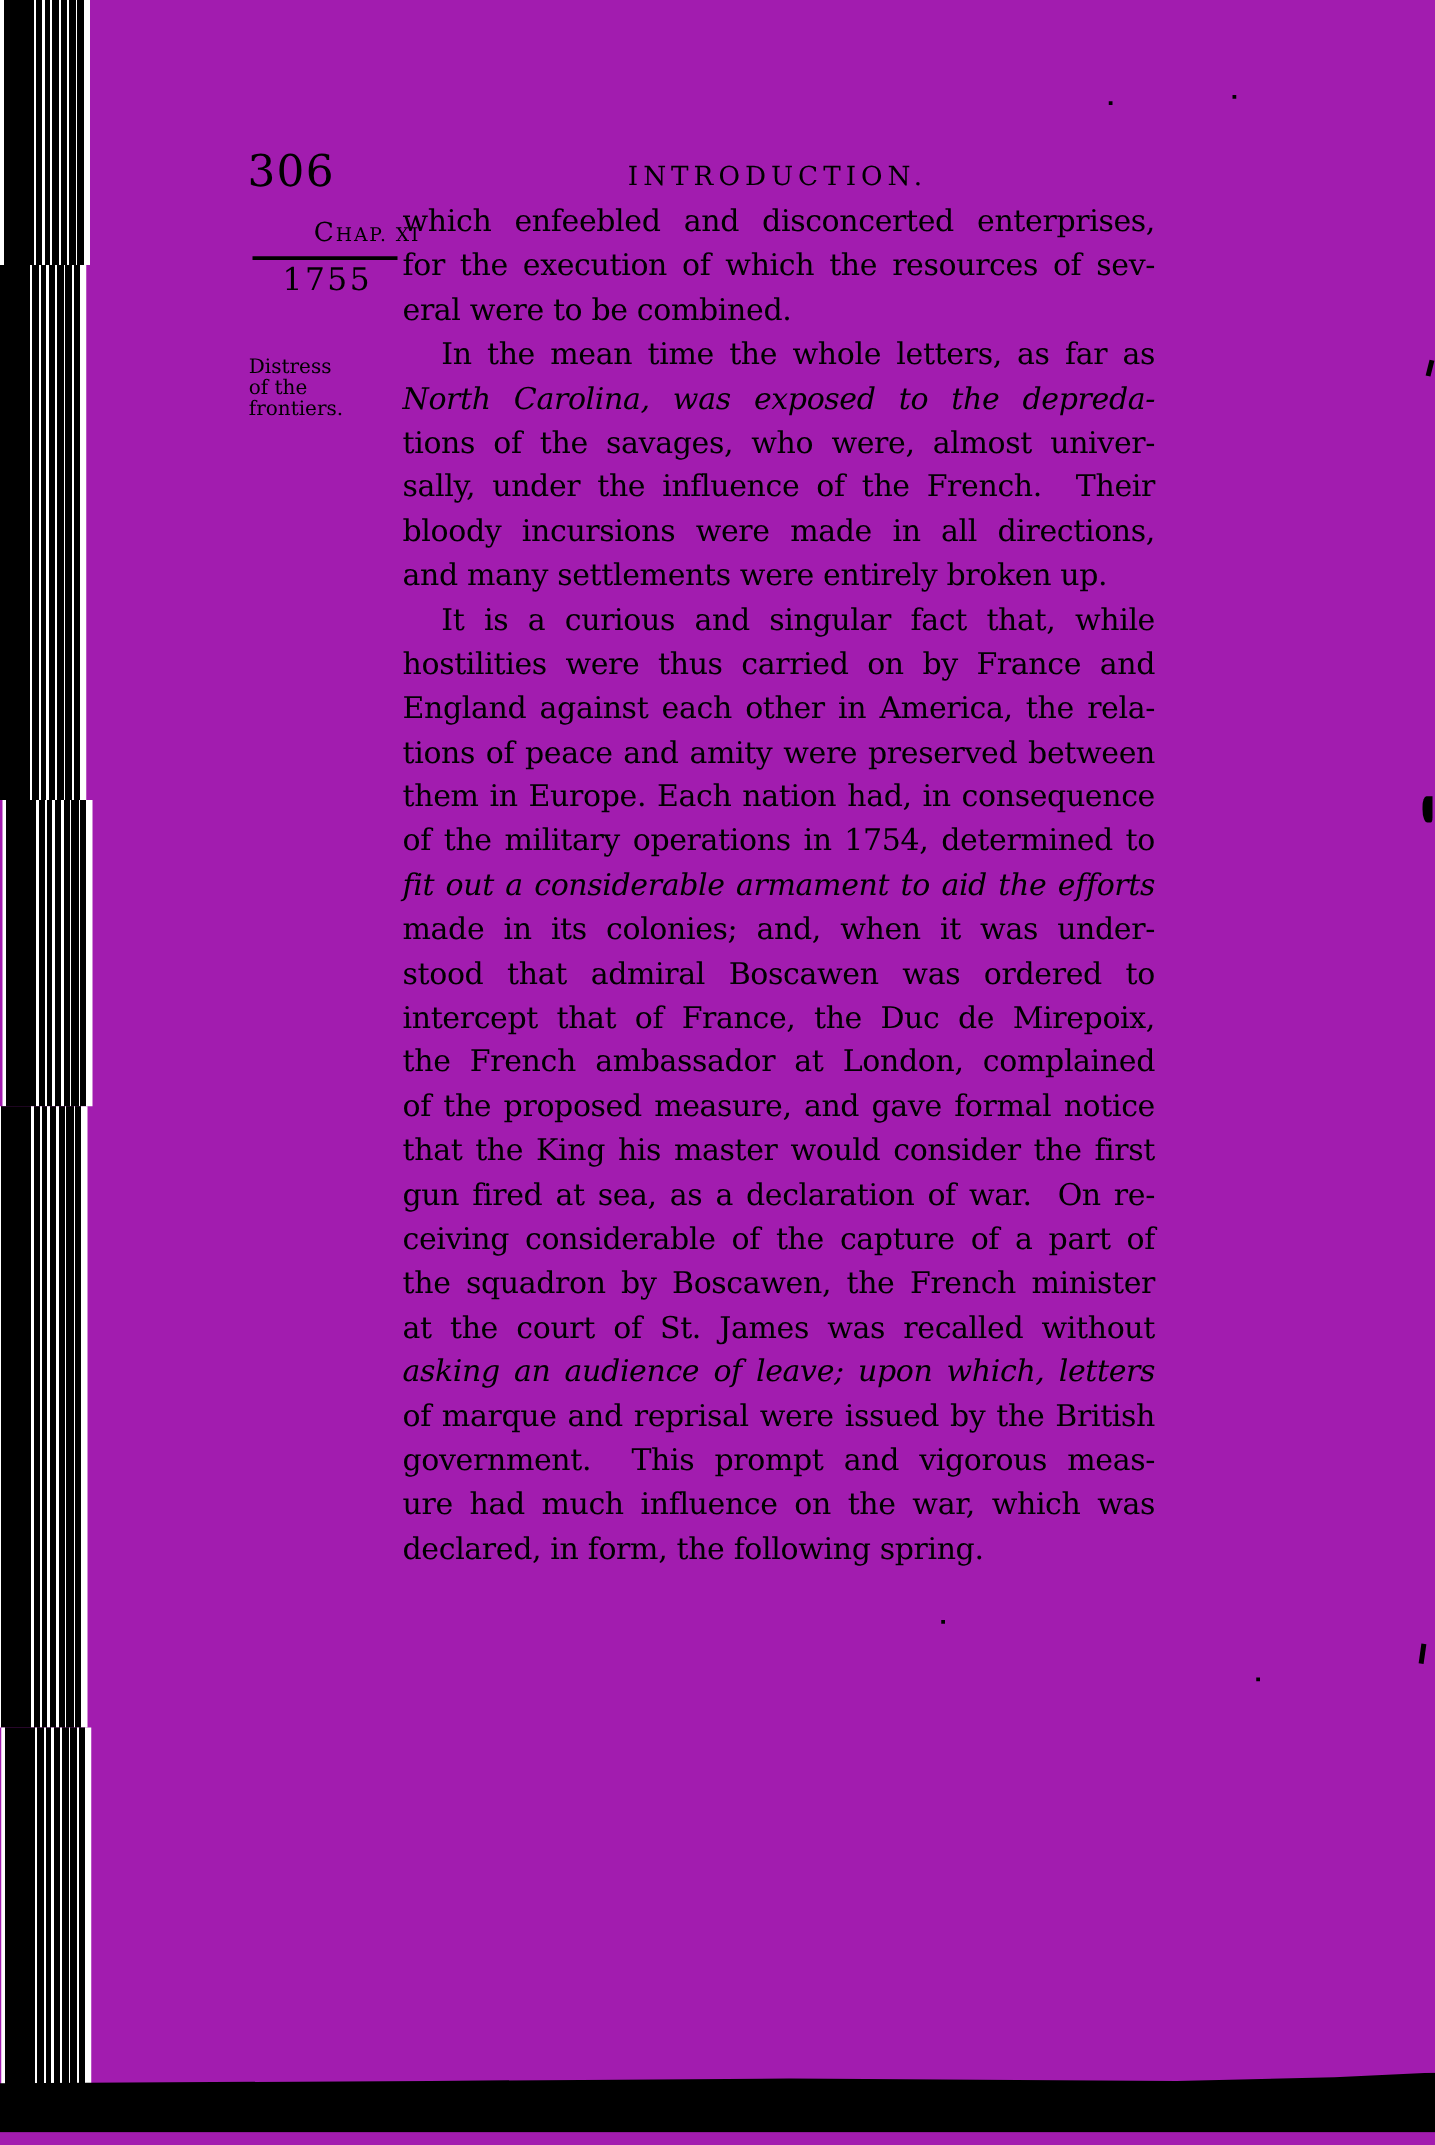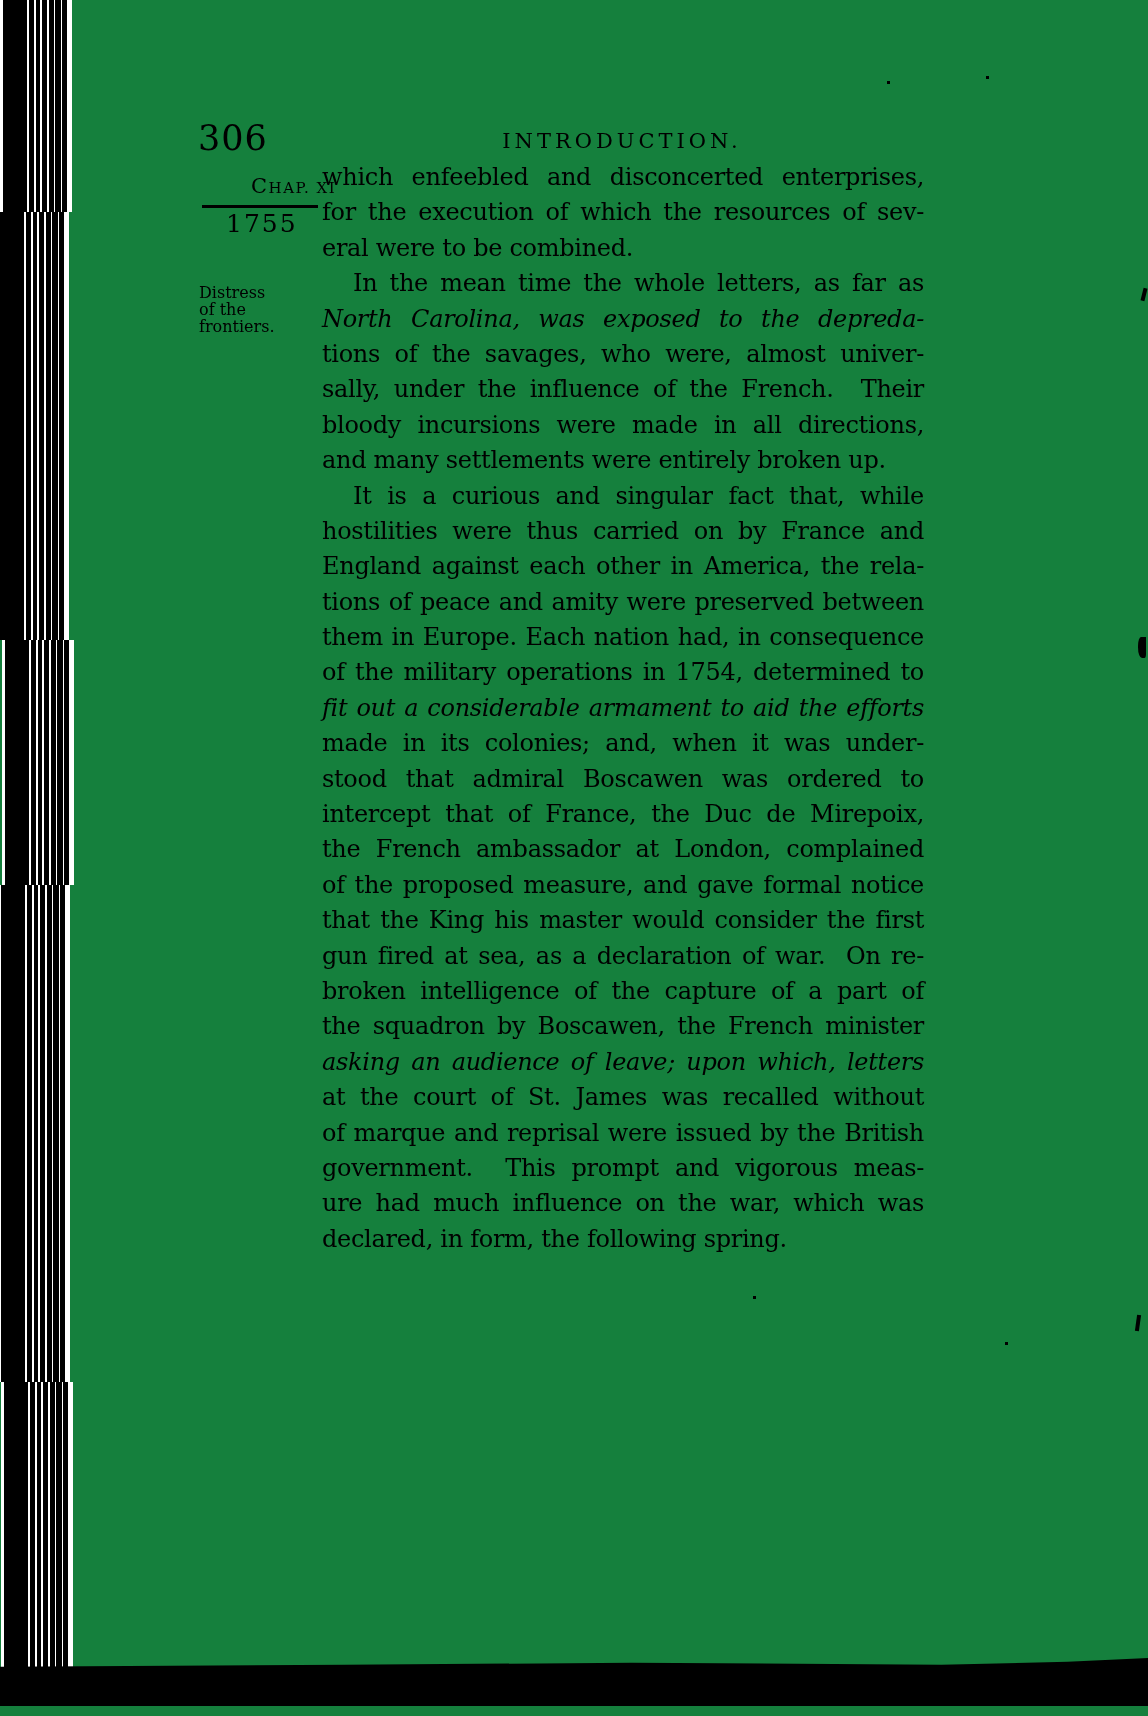--- a/index.html
+++ b/index.html
@@ -4,21 +4,21 @@
 <style>
   html, body {
     margin: 0;
     padding: 0;
     background: #ffffff;
   }
   #page {
     position: relative;
     width: 1148px;
     height: 1716px;
-    background: #15803d;
+    background: #a21caf;
     overflow: hidden;
     font-family: "DejaVu Serif", serif;
     color: #000;
   }
 
   
   .binding-seg {
     position: absolute;
     width: 72px;
     --stripes: linear-gradient(90deg,
@@ -187,24 +187,24 @@
       <div class="bl">them in Europe. Each nation had, in consequence</div>
       <div class="bl">of the military operations in 1754, determined to</div>
       <div class="bl ob">fit out a considerable armament to aid the efforts</div>
       <div class="bl">made in its colonies; and, when it was under-</div>
       <div class="bl">stood that admiral Boscawen was ordered to</div>
       <div class="bl">intercept that of France, the Duc de Mirepoix,</div>
       <div class="bl">the French ambassador at London, complained</div>
       <div class="bl">of the proposed measure, and gave formal notice</div>
       <div class="bl">that the King his master would consider the first</div>
       <div class="bl">gun fired at sea, as a declaration of war.&nbsp; On re-</div>
-      <div class="bl">broken intelligence of the capture of a part of</div>
+      <div class="bl">ceiving considerable of the capture of a part of</div>
       <div class="bl">the squadron by Boscawen, the French minister</div>
+      <div class="bl">at the court of St. James was recalled without</div>
       <div class="bl ob">asking an audience of leave; upon which, letters</div>
-      <div class="bl">at the court of St. James was recalled without</div>
       <div class="bl">of marque and reprisal were issued by the British</div>
       <div class="bl">government.&nbsp; This prompt and vigorous meas-</div>
       <div class="bl">ure had much influence on the war, which was</div>
       <div class="bl end">declared, in form, the following spring.</div>
     </div>
 
   <div class="speck spk1"></div>
   <div class="speck spk2"></div>
   <div class="speck spk3"></div>
   <div class="speck spk4"></div>

